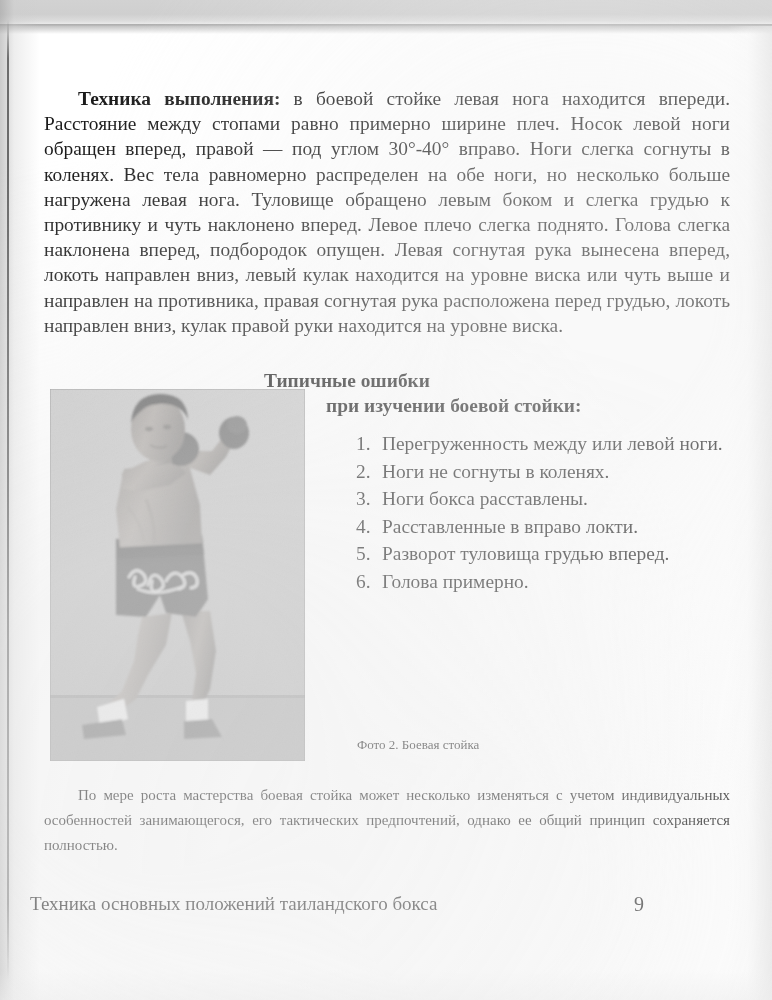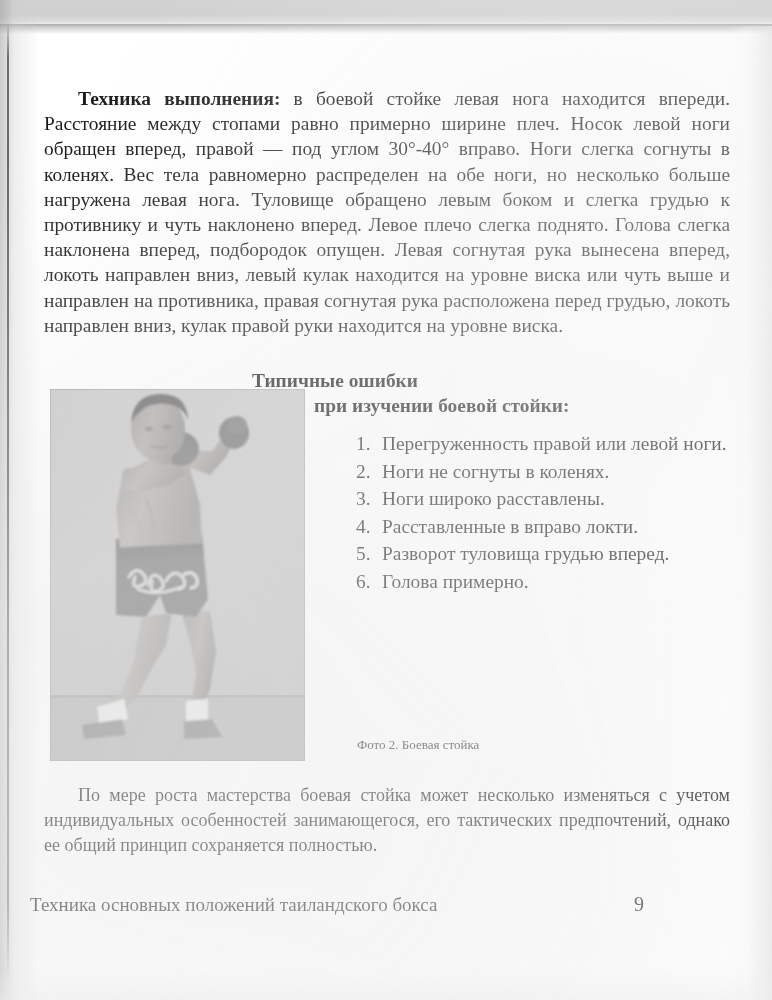--- a/index.html
+++ b/index.html
@@ -76,21 +76,21 @@
     text-justify: inter-word;
     -webkit-font-smoothing: none;
   }
   .page-text p { margin: 0; }
   .indent { text-indent: 34px; }
   .lead { font-weight: bold; }
 
   
   .errors-heading {
     position: absolute;
-    left: 252px;
+    left: 264px;
     top: 368px;
     width: 480px;
     font-size: 19.4px;
     line-height: 25px;
     font-weight: bold;
     color: #171717;
   }
   .errors-heading .l2 {
     display: block;
     margin-left: 62px;
@@ -139,36 +139,36 @@
     font-size: 13px;
     color: #222;
   }
 
   
   .closing {
     position: absolute;
     left: 44px;
     top: 783px;
     width: 686px;
-    font-size: 18px;
+    font-size: 15px;
     line-height: 25.2px;
     text-align: justify;
     color: #1b1b1b;
   }
   .closing p { margin: 0; text-indent: 34px; }
 
   
   .footer {
     position: absolute;
     left: 30px;
     top: 893px;
     width: 700px;
     display: flex;
     justify-content: space-between;
-    align-items: center;
+    align-items: flex-start;
     font-size: 19px;
     color: #2a2a2a;
   }
   .footer .pageno { font-size: 20px; padding-right: 86px; }
 
   
   .grain {
     position: absolute;
     inset: 0;
     pointer-events: none;
@@ -196,29 +196,29 @@
   </div>
 
   <div class="errors-heading">
     <span class="l1">Типичные ошибки</span>
     <span class="l2">при изучении боевой стойки:</span>
   </div>
 
   <div class="errors-list">
     <div class="li">
       <span class="num">1.</span>
-      <span class="txt">Перегруженность правой или левой ноги.</span>
+      <span class="txt">Перегруженность между или левой ноги.</span>
     </div>
     <div class="li">
       <span class="num">2.</span>
       <span class="txt">Ноги не согнуты в коленях.</span>
     </div>
     <div class="li">
       <span class="num">3.</span>
-      <span class="txt">Ноги широко расставлены.</span>
+      <span class="txt">Ноги бокса расставлены.</span>
     </div>
     <div class="li">
       <span class="num">4.</span>
       <span class="txt">Расставленные в вправо локти.</span>
     </div>
     <div class="li tight">
       <span class="num">5.</span>
       <span class="txt">Разворот туловища грудью вперед.</span>
     </div>
     <div class="li">

